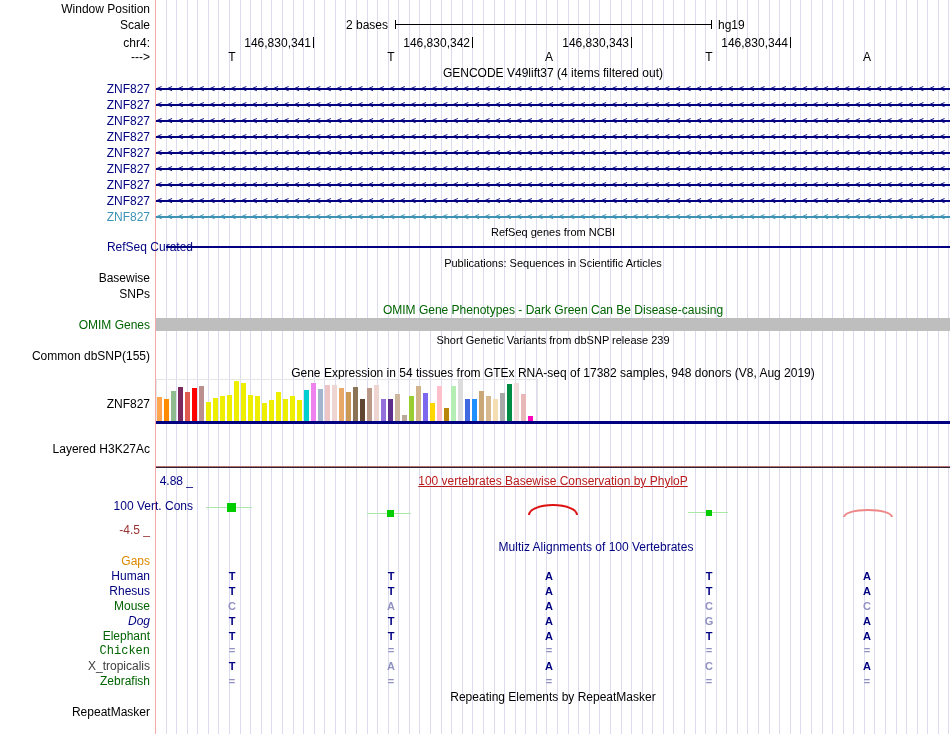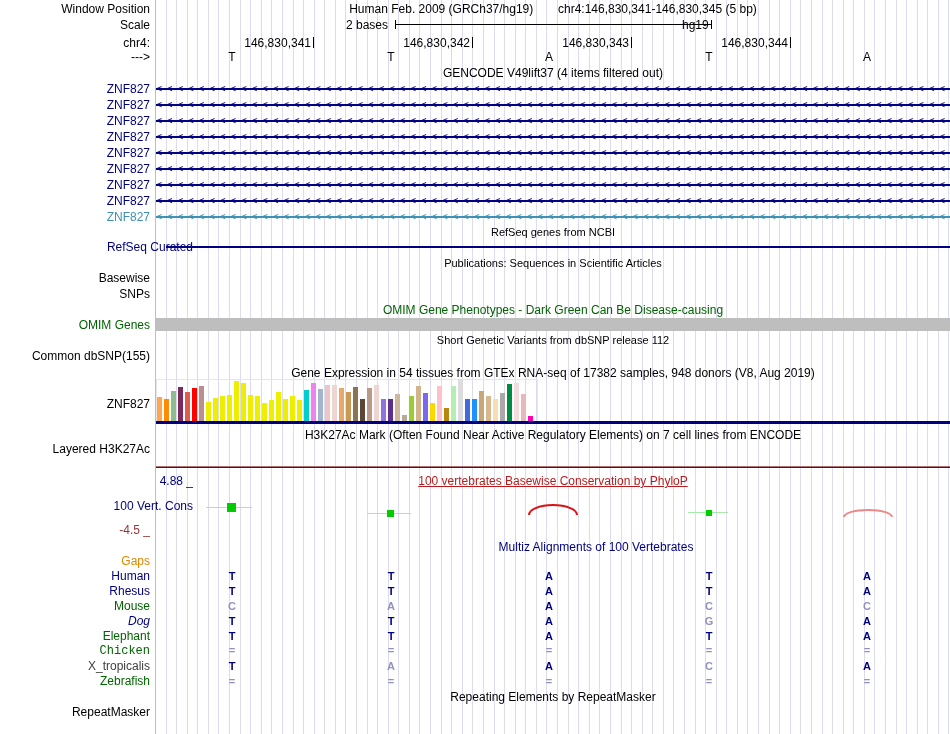--- a/index.html
+++ b/index.html
@@ -45,32 +45,27 @@
     font-weight:bold;font-size:11px;}
 </style>
 </head>
 <body>
 
 <div id="canvas">
   <div id="grid-layer" class="abs"></div>
   <div id="pink-guide" class="abs"></div>
 
   <div class="lbl" style="top:2px">Window Position</div>
-  <div class="title" style="top:2px">
-    <span>Human Feb. 2009 (GRCh37/hg19)</span>
-    <span style="display:inline-block;width:18px"></span>
-    <span>chr4:146,830,341-146,830,345 (5 bp)</span>
-  </div>
 
   <div class="lbl" style="top:18px">Scale</div>
   <div class="abs" style="left:156px;top:18px;width:232px;text-align:right">2 bases</div>
   <div id="scalebar" class="abs">
       <div id="scalebar-line"></div>
     </div>
-  <div class="abs" style="left:682px;top:18px">hg19</div>
+  <div class="abs" style="left:718px;top:18px">hg19</div>
 
   <div class="lbl" style="top:36px">chr4:</div>
   <div id="coords">
       <div class="coordbox" style="left: 223px;">146,830,341</div>
       <div class="tickmark" style="left: 313px;"></div>
       <div class="coordbox" style="left: 382px;">146,830,342</div>
       <div class="tickmark" style="left: 472px;"></div>
       <div class="coordbox" style="left: 541px;">146,830,343</div>
       <div class="tickmark" style="left: 631px;"></div>
       <div class="coordbox" style="left: 700px;">146,830,344</div>
@@ -158,21 +153,21 @@
   <div id="refseq-line" class="abs"></div>
 
   <div class="title sm" style="top:257px">Publications: Sequences in Scientific Articles</div>
   <div class="lbl" style="top:271px">Basewise</div>
   <div class="lbl" style="top:287px">SNPs</div>
 
   <div class="title green" style="top:303px">OMIM Gene Phenotypes - Dark Green Can Be Disease-causing</div>
   <div class="lbl green" style="top:318px">OMIM Genes</div>
   <div id="omim-bar" class="abs"></div>
 
-  <div class="title sm" style="top:334px">Short Genetic Variants from dbSNP release 112</div>
+  <div class="title sm" style="top:334px">Short Genetic Variants from dbSNP release 239</div>
   <div class="lbl" style="top:349px">Common dbSNP(155)</div>
 
   <div class="title" style="top:366px">Gene Expression in 54 tissues from GTEx RNA-seq of 17382 samples, 948 donors (V8, Aug 2019)</div>
   <div class="lbl" style="top:397px">ZNF827</div>
   <div id="gtex-frame" class="abs"></div>
   <div id="gtex-bars">
       <div class="gtex-bar" style="left: 157px; top: 397px; height: 24px; background: rgb(255, 165, 79);"></div>
       <div class="gtex-bar" style="left: 164px; top: 399px; height: 22px; background: rgb(255, 140, 0);"></div>
       <div class="gtex-bar" style="left: 171px; top: 391px; height: 30px; background: rgb(143, 188, 143);"></div>
       <div class="gtex-bar" style="left: 178px; top: 387px; height: 34px; background: rgb(122, 42, 94);"></div>
@@ -222,21 +217,20 @@
       <div class="gtex-bar" style="left: 486px; top: 396px; height: 25px; background: rgb(216, 185, 143);"></div>
       <div class="gtex-bar" style="left: 493px; top: 399px; height: 22px; background: rgb(245, 222, 179);"></div>
       <div class="gtex-bar" style="left: 500px; top: 393px; height: 28px; background: rgb(169, 169, 169);"></div>
       <div class="gtex-bar" style="left: 507px; top: 384px; height: 37px; background: rgb(0, 139, 69);"></div>
       <div class="gtex-bar" style="left: 514px; top: 383px; height: 38px; background: rgb(242, 220, 220);"></div>
       <div class="gtex-bar" style="left: 521px; top: 394px; height: 27px; background: rgb(232, 184, 184);"></div>
       <div class="gtex-bar" style="left: 528px; top: 416px; height: 5px; background: rgb(255, 0, 187);"></div>
     </div>
   <div id="gtex-baseline" class="abs"></div>
 
-  <div class="title" style="top:428px">H3K27Ac Mark (Often Found Near Active Regulatory Elements) on 7 cell lines from ENCODE</div>
   <div class="lbl" style="top:442px">Layered H3K27Ac</div>
   <div id="h3k-line-a" class="abs"></div>
   <div id="h3k-line-b" class="abs"></div>
 
   <div class="lbl navy" style="top:474px">4.88 _</div>
   <div class="title blue" style="top:474px">100 vertebrates Basewise Conservation by PhyloP</div>
   <div class="lbl navy" style="top:499px">100 Vert. Cons</div>
   <div class="lbl maroon" style="top:523px">-4.5 _</div>
   <div id="cons-marks">
       <div class="cons-line" style="left: 206px; top: 507px; width: 46px; background: rgb(168, 232, 168);"></div>

